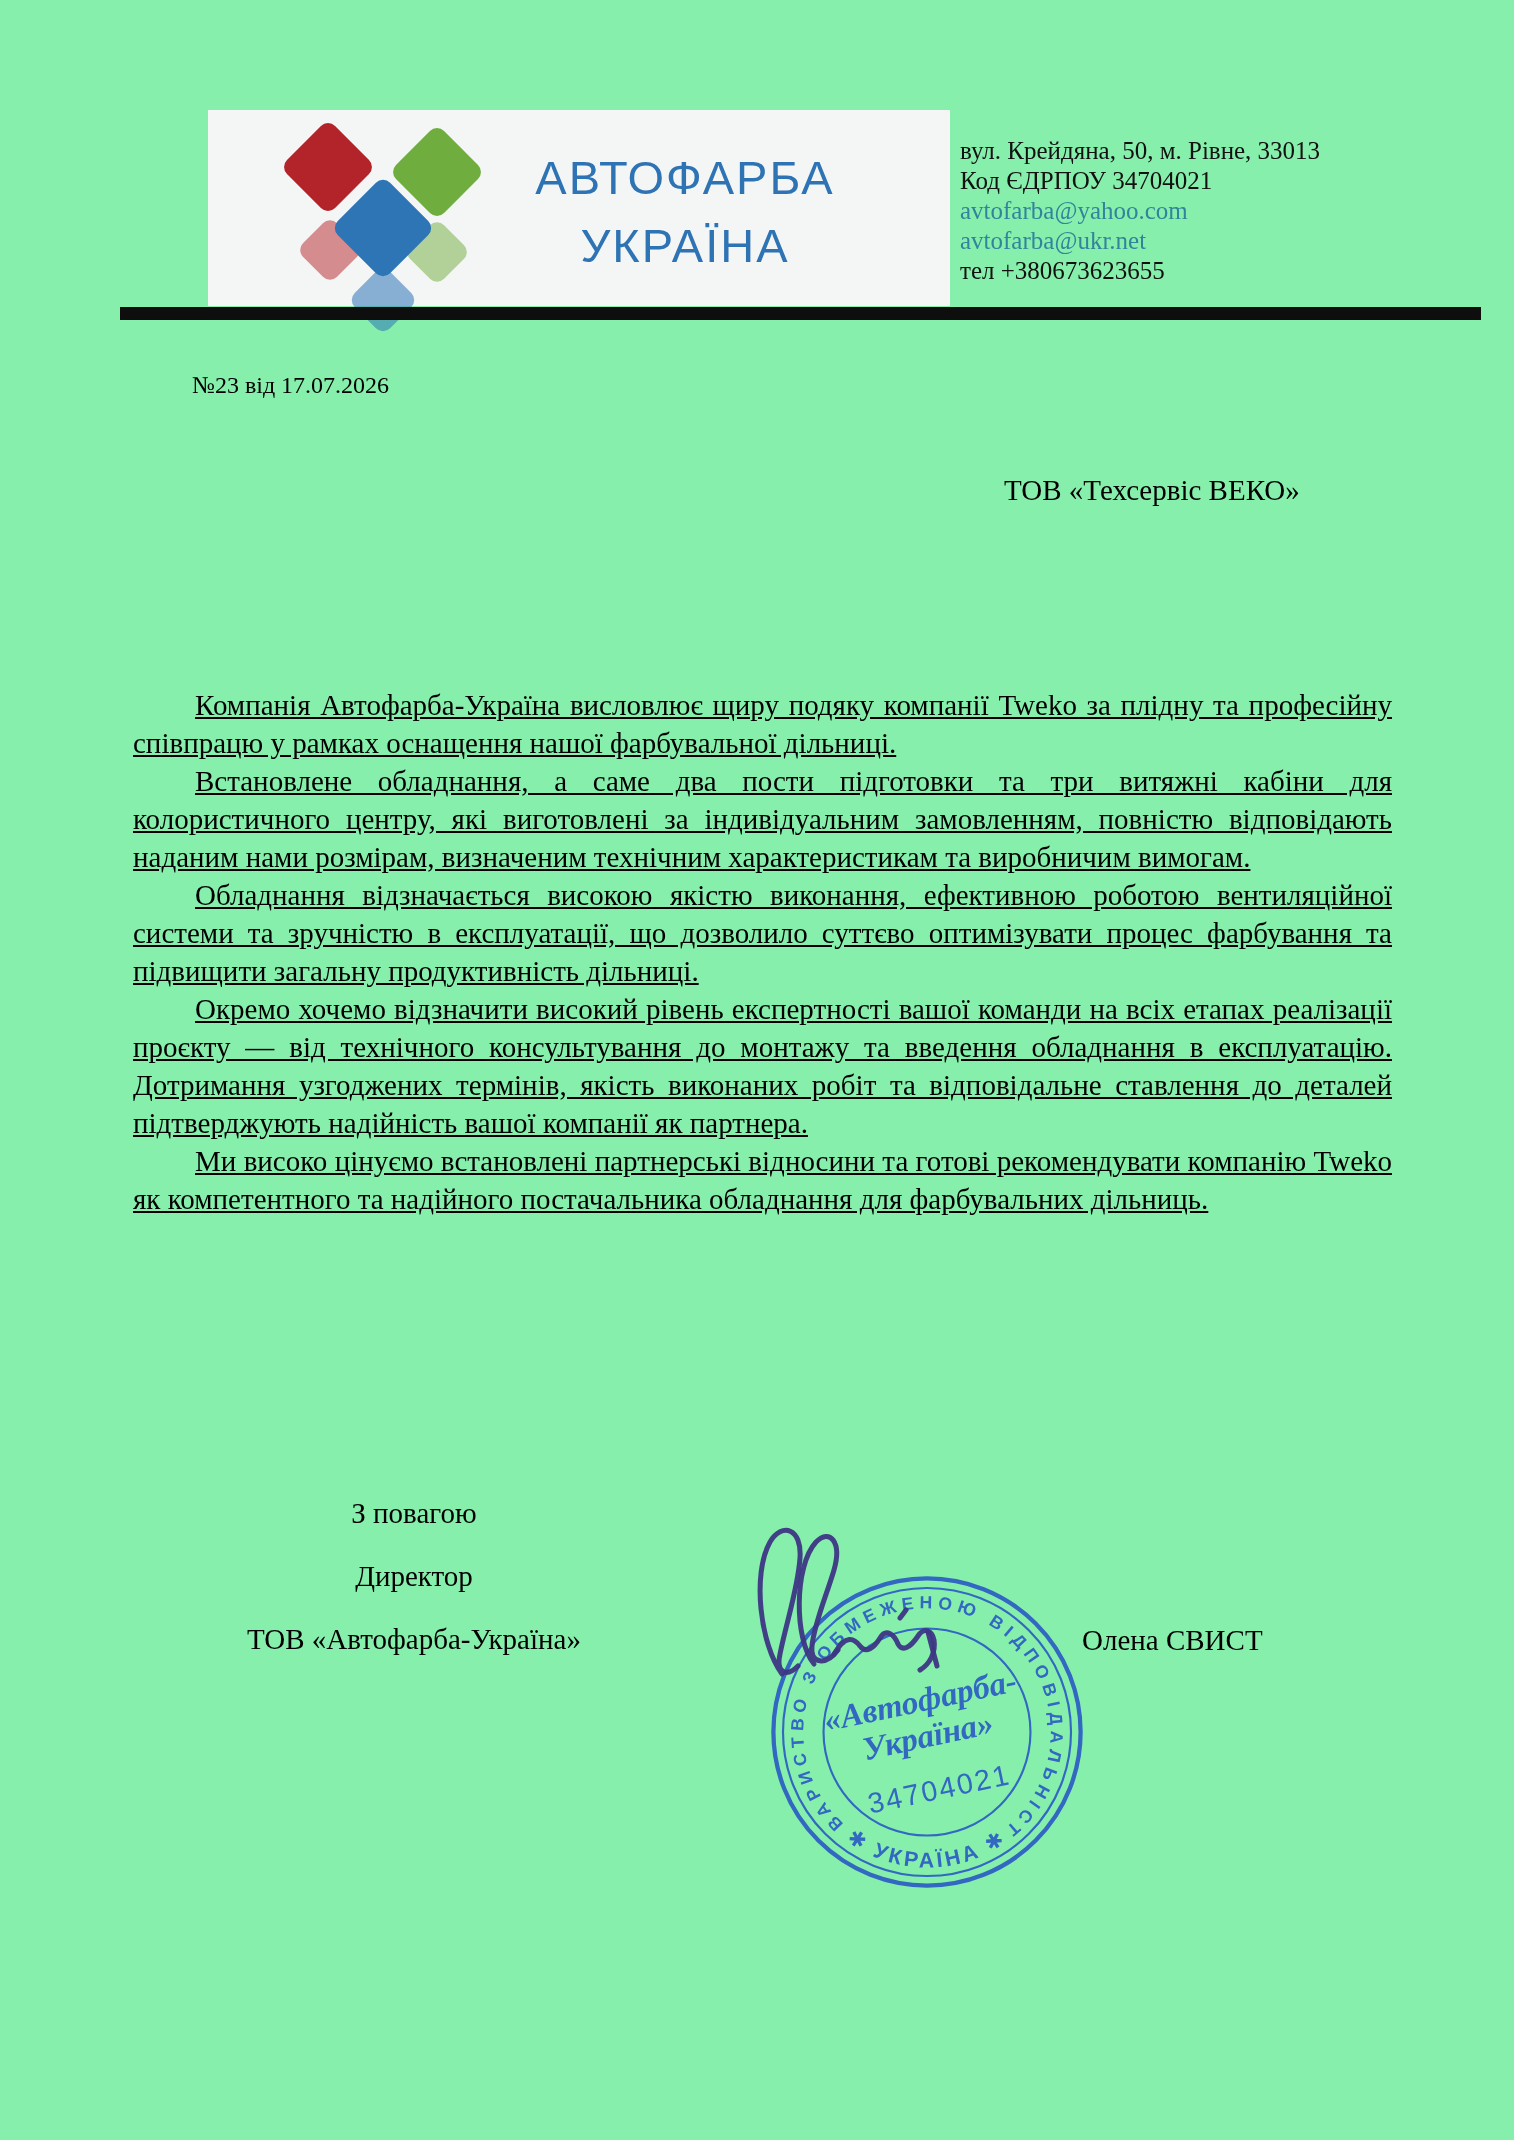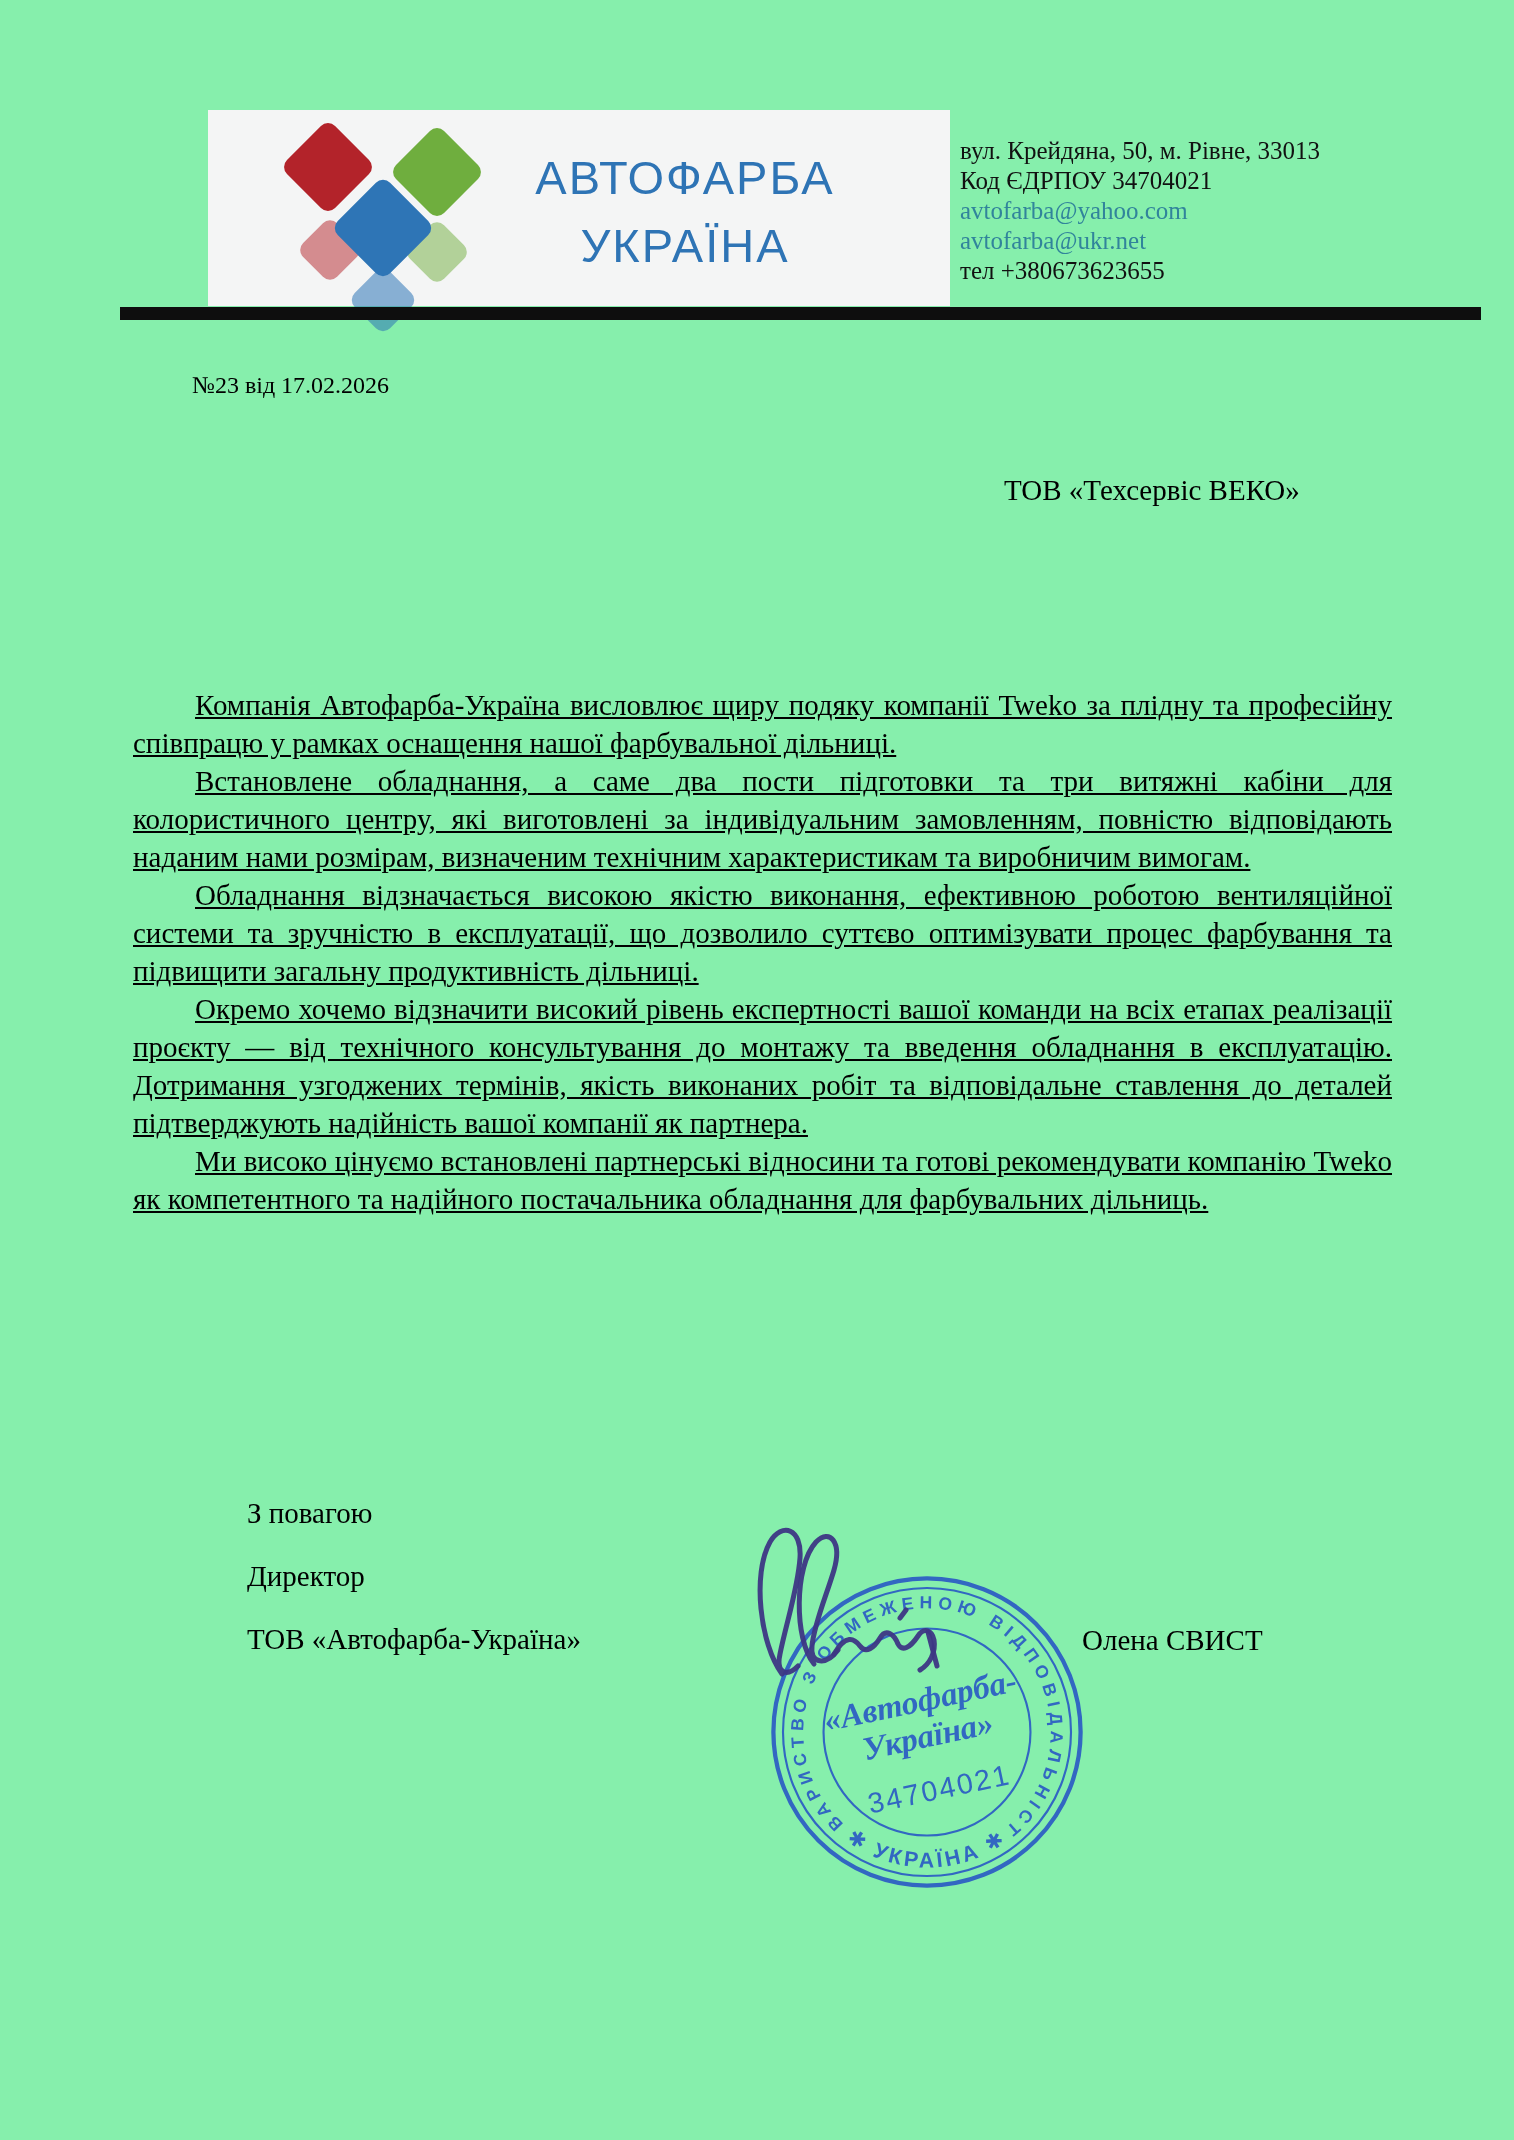--- a/index.html
+++ b/index.html
@@ -34,21 +34,21 @@
   .bar { position:absolute; left:120px; top:307px; width:1361px; height:13px; background:#0e0e0e; }
   
   .ref   { position:absolute; left:192px;  top:372px; font-size:24px; }
   .addr  { position:absolute; left:1004px; top:474px; font-size:29px; }
   .body-text {
     position:absolute; left:133px; top:686px; width:1259px;
     font-size:29px; line-height:38px; text-align:justify;
   }
   .body-text p { margin:0; text-indent:62px;text-decoration:underline; }
   .closing { position:absolute; left:247px; top:1498px; font-size:29px; line-height:30px; }
-  .closing p { margin:0 0 33px 0; }
+  .closing p { margin:0 0 33px 0;text-align:center; }
   .signer { position:absolute; left:1082px; top:1624px; font-size:29px; }
   
   .stamp { position:absolute; left:767px; top:1572px; width:320px; height:320px; opacity:.92; z-index:2; }
   .stamp text { fill:#2b5cc4; }
   .stamp .ring  { font-family:"Liberation Sans","DejaVu Sans",sans-serif; font-weight:bold; font-size:16.5px; letter-spacing:5px; }
   .stamp .bottom{ font-family:"Liberation Sans","DejaVu Sans",sans-serif; font-weight:bold; font-size:20px; letter-spacing:3px; }
   .stamp .c1, .stamp .c2 { font-family:"Liberation Serif","DejaVu Serif",serif; font-style:italic; font-weight:bold; font-size:31px; }
   .stamp .code { font-family:"Liberation Sans","DejaVu Sans",sans-serif; font-size:27px; letter-spacing:2px; }
   .sig { position:absolute; left:742px; top:1514px; width:215px; height:175px; z-index:3; }
   .sig path { stroke:#3d3684; stroke-width:5; fill:none; stroke-linecap:round; stroke-linejoin:round; opacity:.95; }
@@ -76,21 +76,21 @@
   <div class="contact">
     <div>вул. Крейдяна, 50, м. Рівне, 33013</div>
     <div>Код ЄДРПОУ 34704021</div>
     <div><a>avtofarba@yahoo.com</a></div>
     <div><a>avtofarba@ukr.net</a></div>
     <div>тел +380673623655</div>
   </div>
 
   <div class="bar"></div>
 
-  <div class="ref">№23 від 17.02.2026</div>
+  <div class="ref">№23 від 17.07.2026</div>
   <div class="addr">ТОВ «Техсервіс ВЕКО»</div>
 
   <div class="body-text">
     <p>Компанія Автофарба-Україна висловлює щиру подяку компанії Tweko за плідну та професійну співпрацю у рамках оснащення нашої фарбувальної дільниці.</p>
     <p>Встановлене обладнання, а саме два пости підготовки та три витяжні кабіни для колористичного центру, які виготовлені за індивідуальним замовленням, повністю відповідають наданим нами розмірам, визначеним технічним характеристикам та виробничим вимогам.</p>
     <p>Обладнання відзначається високою якістю виконання, ефективною роботою вентиляційної системи та зручністю в експлуатації, що дозволило суттєво оптимізувати процес фарбування та підвищити загальну продуктивність дільниці.</p>
     <p>Окремо хочемо відзначити високий рівень експертності вашої команди на всіх етапах реалізації проєкту — від технічного консультування до монтажу та введення обладнання в експлуатацію. Дотримання узгоджених термінів, якість виконаних робіт та відповідальне ставлення до деталей підтверджують надійність вашої компанії як партнера.</p>
     <p>Ми високо цінуємо встановлені партнерські відносини та готові рекомендувати компанію Tweko як компетентного та надійного постачальника обладнання для фарбувальних дільниць.</p>
   </div>
 

